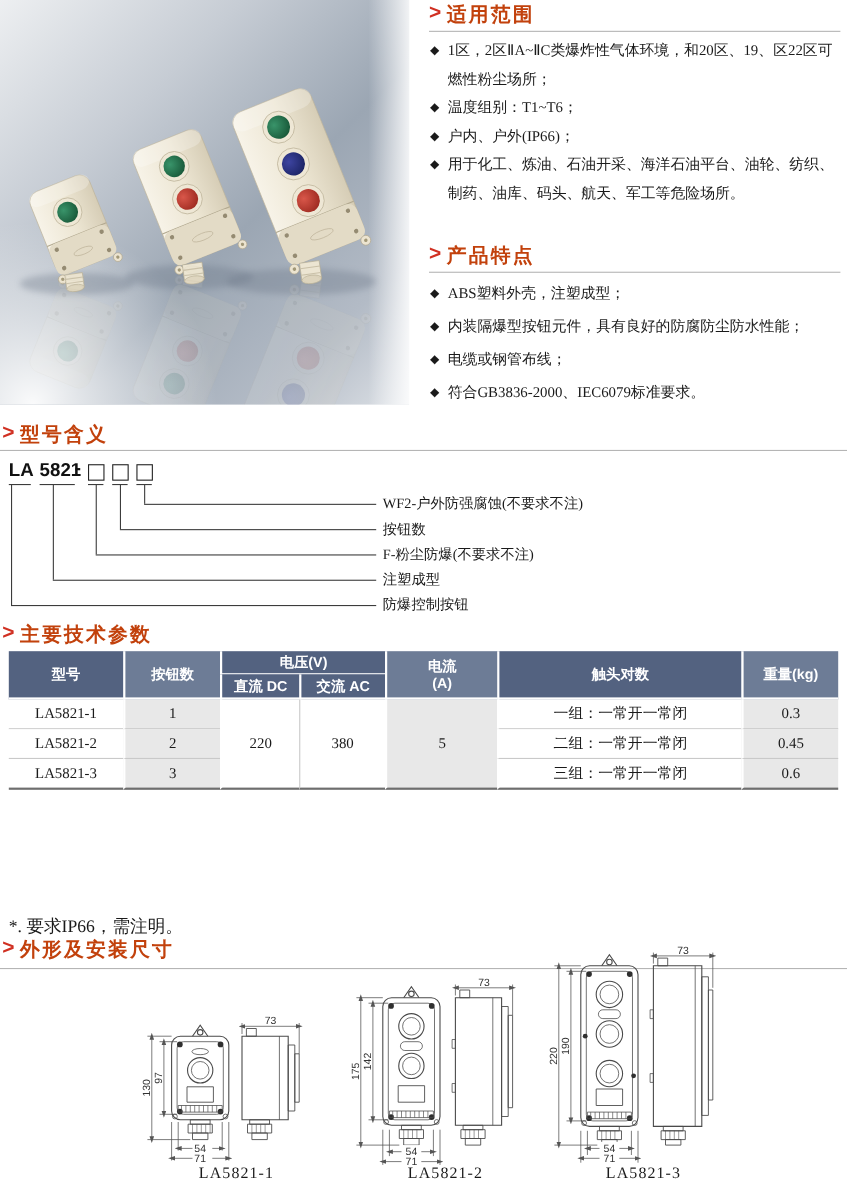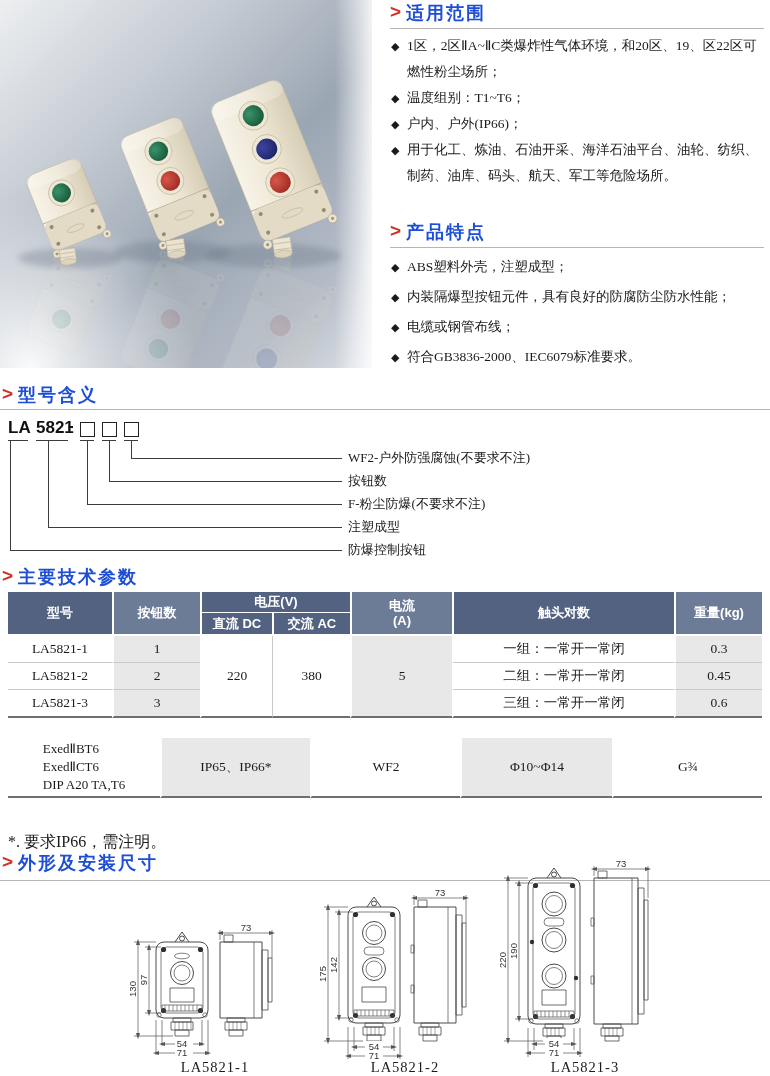--- a/index.html
+++ b/index.html
@@ -3,21 +3,21 @@
 <meta charset="utf-8">
 <style>
   html,body{margin:0;padding:0;background:#fff;}
   .canvas{position:relative;width:770px;height:1076px;background:#fff;overflow:hidden;
           font-family:"Liberation Serif",serif;color:#1a1a1a;}
   .abs{position:absolute;}
   
   .heading{position:absolute;display:flex;align-items:flex-start;gap:5px;
            font-family:"Liberation Sans",sans-serif;font-weight:bold;}
   .heading .arrow{color:#d03022;font-size:19px;line-height:20px;}
-  .heading .txt{font-size:18px;letter-spacing:2px;line-height:22px;color:#1d4ed8;}
+  .heading .txt{font-size:18px;letter-spacing:2px;line-height:22px;color:#c2410c;}
   .rule{position:absolute;height:1px;background:#b5b5b5;}
   
   .blist{position:absolute;}
   .b-item{display:flex;font-size:13.5px;}
   .scope .b-item{line-height:26px;}
   .feat .b-item{line-height:30px;}
   .b-item .mk{width:16px;font-size:11px;flex:none;}
   .b-item .bt{flex:1;}
   
   .code{position:absolute;font-family:"Liberation Sans",sans-serif;font-weight:bold;
@@ -323,33 +323,20 @@
 
   <table class="spec" style="left:8px;top:738px">
     <colgroup>
       <col style="width:152px">
         <col style="width:150px">
         <col style="width:150px">
         <col style="width:152px">
         <col style="width:150px">
     </colgroup>
     <tbody>
-    <tr>
-      <td class="bot" style="height:58px">
-        <div class="marks">
-          <div>ExedⅡBT6</div>
-          <div>ExedⅡCT6</div>
-          <div>DIP A20 TA,T6</div>
-        </div>
-      </td>
-      <td class="gy wsepl bot">IP65、IP66*</td>
-      <td class="wsepl bot">WF2</td>
-      <td class="gy wsepl bot">Φ10~Φ14</td>
-      <td class="wsepl bot">G¾</td>
-    </tr>
   </tbody>
     </table>
 
   <div class="footnote" style="left:8px;top:832px">*. 要求IP66，需注明。</div>
 
   <div class="heading" style="left:2px;top:852px">
     <span class="arrow">&gt;</span>
     <span class="txt">外形及安装尺寸</span>
   </div>
   <div class="rule" style="left:0;top:880px;width:770px"></div>

